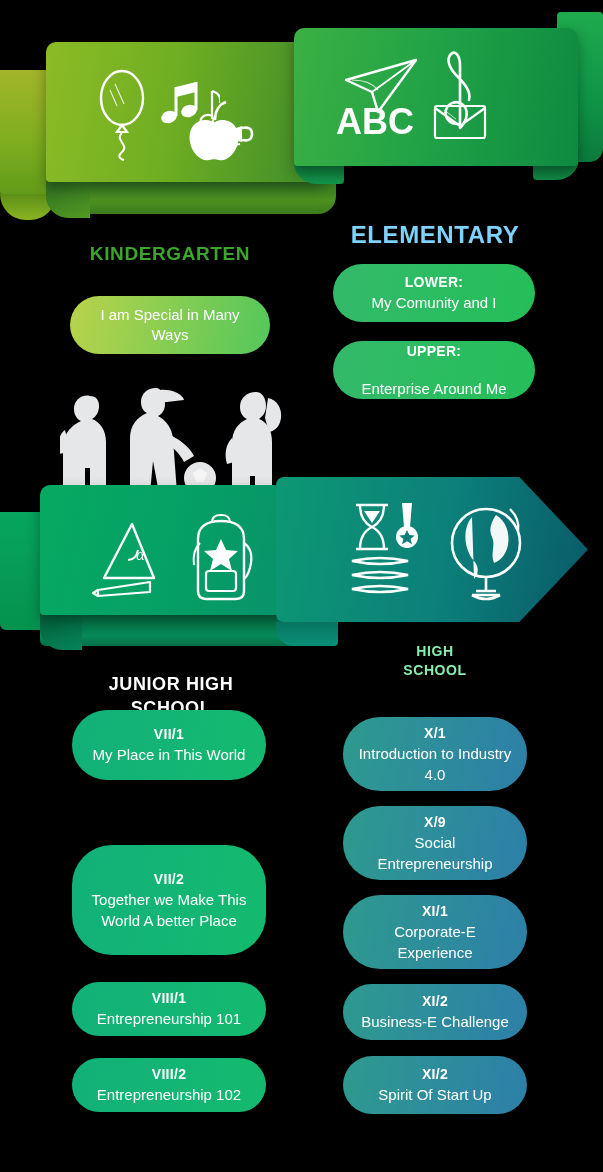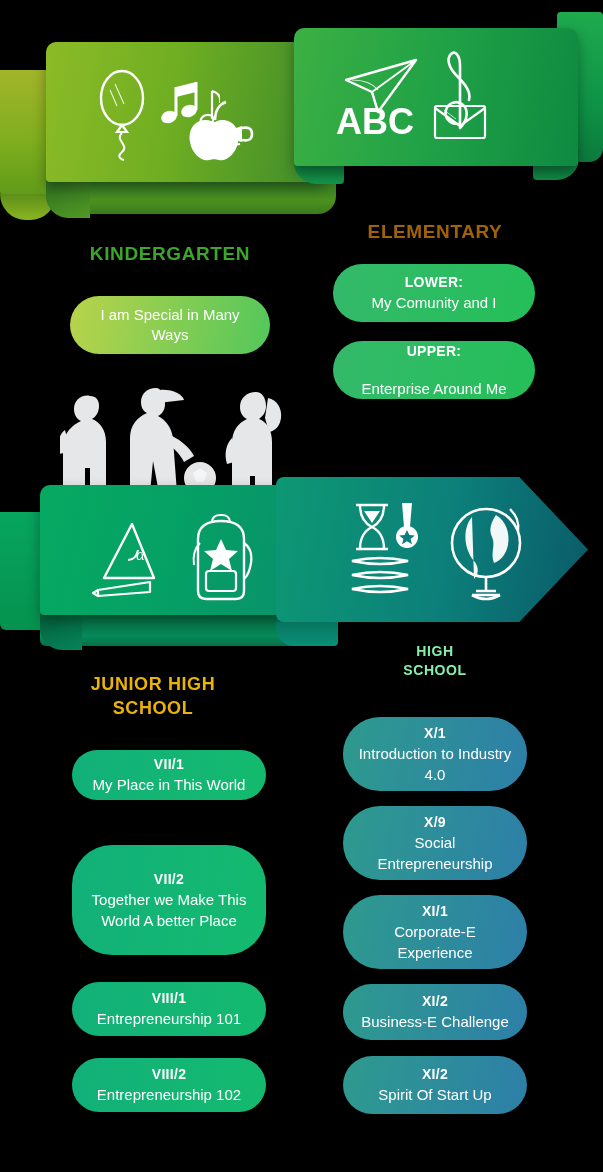--- a/index.html
+++ b/index.html
@@ -107,22 +107,22 @@
   #kids { position:absolute; left:60px; top:378px; width:260px; height:120px; }
 
   
   .heading {
     position:absolute; text-align:center;
     font-weight:bold; letter-spacing:.6px;
     text-transform:uppercase;
     line-height:1.35;
   }
   #h-kindergarten { left:50px; top:241px; width:240px; font-size:19px; color:#3ca52b; }
-  #h-elementary   { left:335px; top:219px; width:200px; font-size:19px; color:#a16207; }
-  #h-juniorhigh   { left:60px;  top:672px; width:186px; font-size:18px; color:#eab308; }
+  #h-elementary   { left:335px; top:219px; width:200px; font-size:24px; color:#7dd3fc; }
+  #h-juniorhigh   { left:78px;  top:672px; width:186px; font-size:18px; color:#ffffff; }
   #h-highschool   { left:345px; top:642px; width:180px; font-size:14px; color:#86efac; }
 
   
   .pill {
     position:absolute;
     display:flex; flex-direction:column; align-items:center; justify-content:center;
     text-align:center; color:#fff;
     border-radius:40px;
     padding:0 14px;
     box-shadow:0 3px 8px rgba(0,0,0,.3);
@@ -137,21 +137,21 @@
   .pill-hs   { background:linear-gradient(100deg,#2e9a8e 0%,#2d7fa8 100%); }
 
   
   #p-kg { left:70px; top:296px; width:200px; height:58px; }
 
   
   #p-el-0 { left:333px; top:264px; width:202px; height:58px; }
   #p-el-1 { left:333px; top:341px; width:202px; height:58px;justify-content:space-between; }
 
   
-  #p-jh-0 { left:72px; top:750px; width:194px; height:50px;align-items:center; }
+  #p-jh-0 { left:72px; top:710px; width:194px; height:70px;align-items:center; }
   #p-jh-1 { left:72px; top:845px; width:194px; height:110px; }
   #p-jh-2 { left:72px; top:982px; width:194px; height:54px; }
   #p-jh-3 { left:72px; top:1058px; width:194px; height:54px; }
 
   
   #p-hs-0 { left:343px; top:717px; width:184px; height:74px; }
   #p-hs-1 { left:343px; top:806px; width:184px; height:74px; }
   #p-hs-2 { left:343px; top:895px; width:184px; height:74px; }
   #p-hs-3 { left:343px; top:984px; width:184px; height:56px; }
   #p-hs-4 { left:343px; top:1056px; width:184px; height:58px; }

